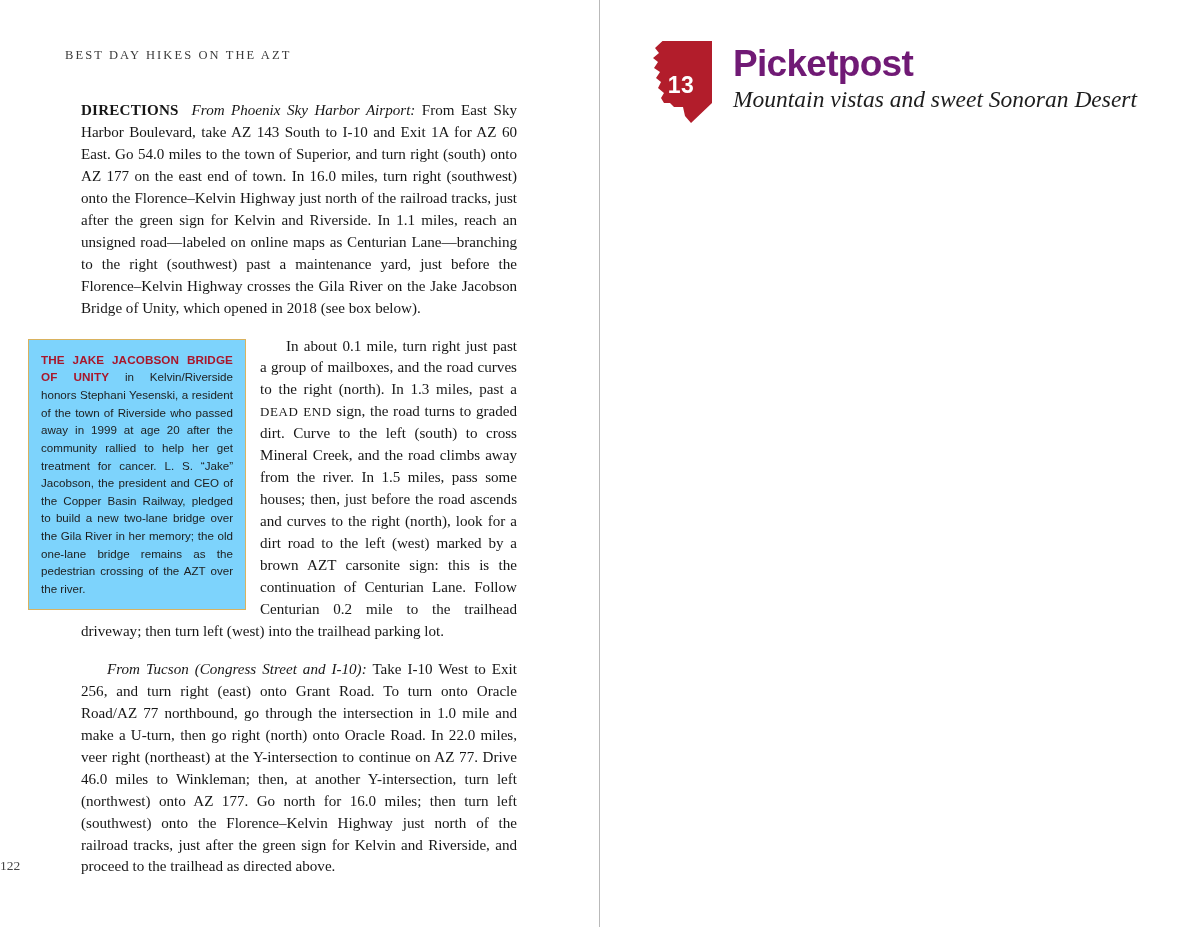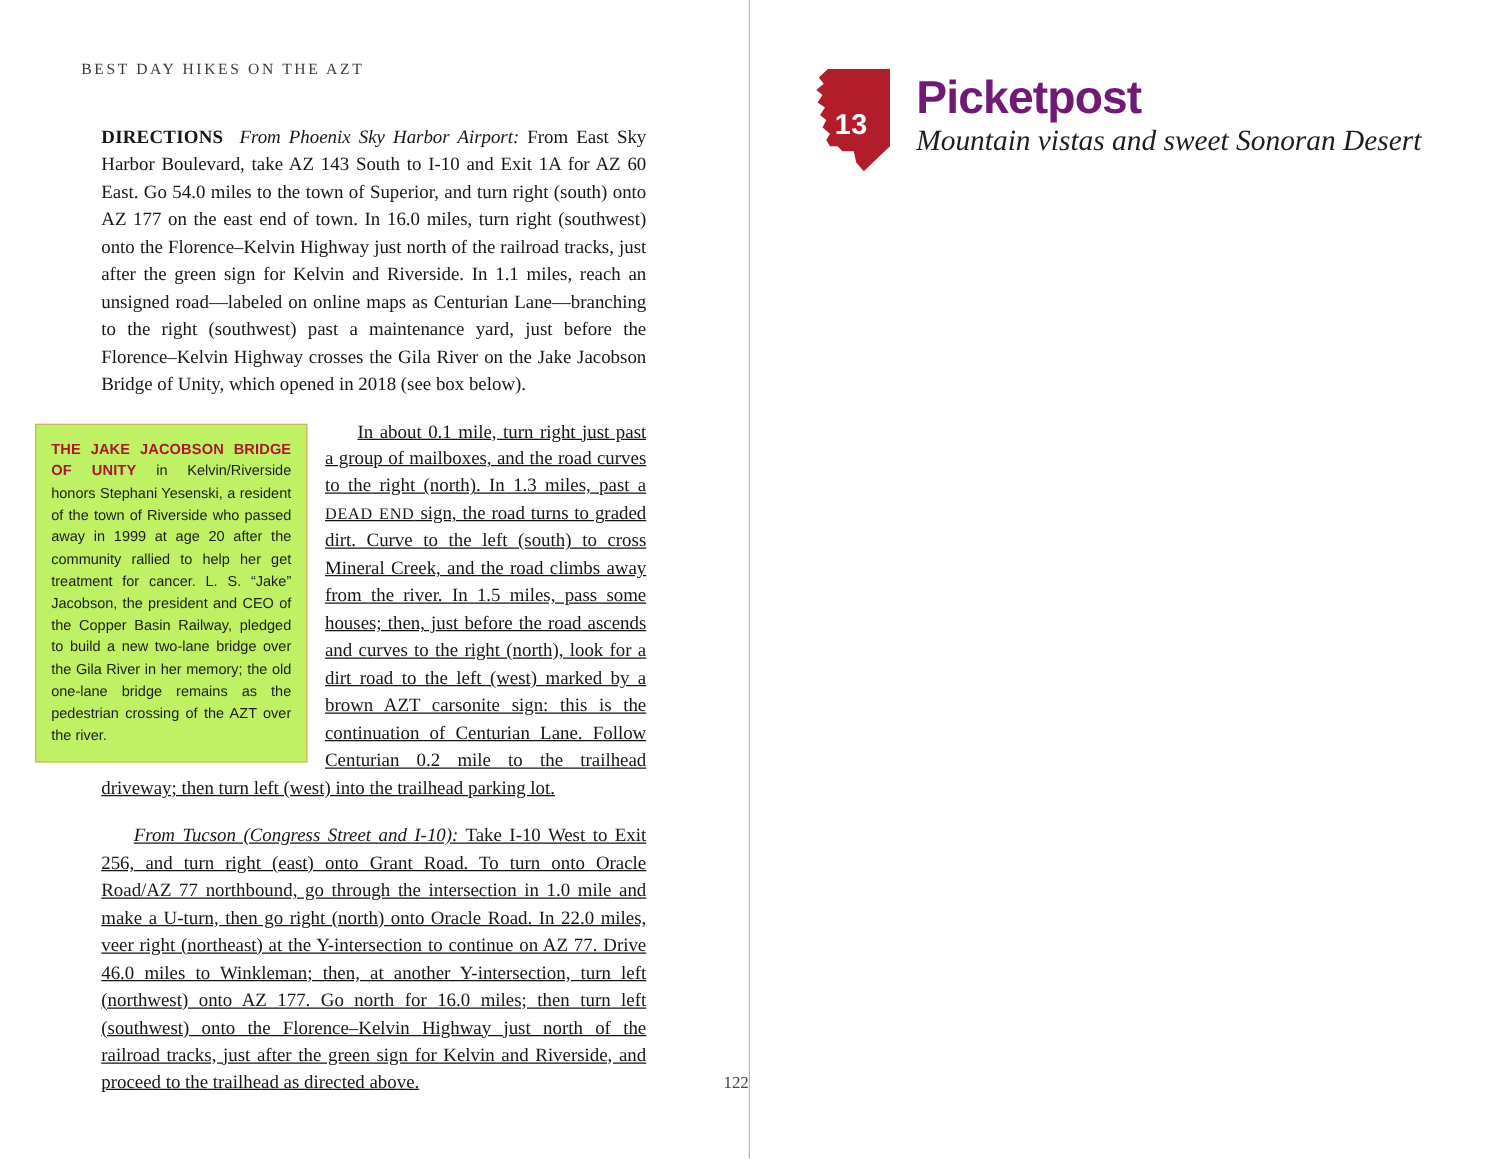--- a/index.html
+++ b/index.html
@@ -26,57 +26,57 @@
     font-family: "Liberation Serif", serif;
     font-size: 12.5px; letter-spacing: 2.1px;
     color: #3a3a3a; text-transform: uppercase;
   }
   .body-col {
     position: absolute; left: 65px; top: 84px; width: 468px;
     font-size: 15.1px; line-height: 1.455;
     text-align: justify; color: #161616;
   }
   .body-col p { margin: 16px; text-indent: 0; }
-  .body-col p.indent { text-indent: 26px; text-decoration: underline; }
+  .body-col p.indent { text-indent: 26px; }
   .lead-label { font-weight: bold; letter-spacing: .2px; }
   .it { font-style: italic; }
   .sc { font-size: 0.86em; letter-spacing: .6px; }
 
   
   .flow-wrap { position: relative; }
   .float-box {
     float: left;
     width: 218px;
     margin: 3px 14px 6px 0;
     margin-left: -37px;
     shape-margin: 10px;
-    background: #bef264;
+    background: #7dd3fc;
     border: 1px solid #d9b25f;
     padding: 11px 12px 12px 12px;
     font-family: "Liberation Sans", sans-serif;
     font-size: 11.6px; line-height: 1.52;
     text-align: justify; color: #1d1d1d;
     text-indent: 0;
   }
   .float-box .box-title {
     display: inline;
     font-weight: bold; color: #a8172b;
     letter-spacing: .1px; font-size: 11.7px;
   }
   .folio-left {
     position: absolute; left: 0; right: 0; top: 858px;
-    text-align: right; font-size: 13.5px; color: #444;
+    text-align: left; font-size: 13.5px; color: #444;
   }
   .folio-left span { margin-left: -0px; }
 
   
   .page-right { position: relative; width: 600px; height: 927px; }
 
   .chapter-head {
-    position: absolute; left: 51px; top: 55px;
+    position: absolute; left: 51px; top: 41px;
     display: flex; align-items: flex-start; gap: 21px;
   }
   .az-badge {
     position: relative; width: 62px; height: 82px;
     flex: 0 0 62px;
   }
   .az-badge svg { display: block; width: 62px; height: 82px; }
   .az-badge .num {
     position: absolute; left: 0; right: 0; top: 31px;
     text-align: center;

